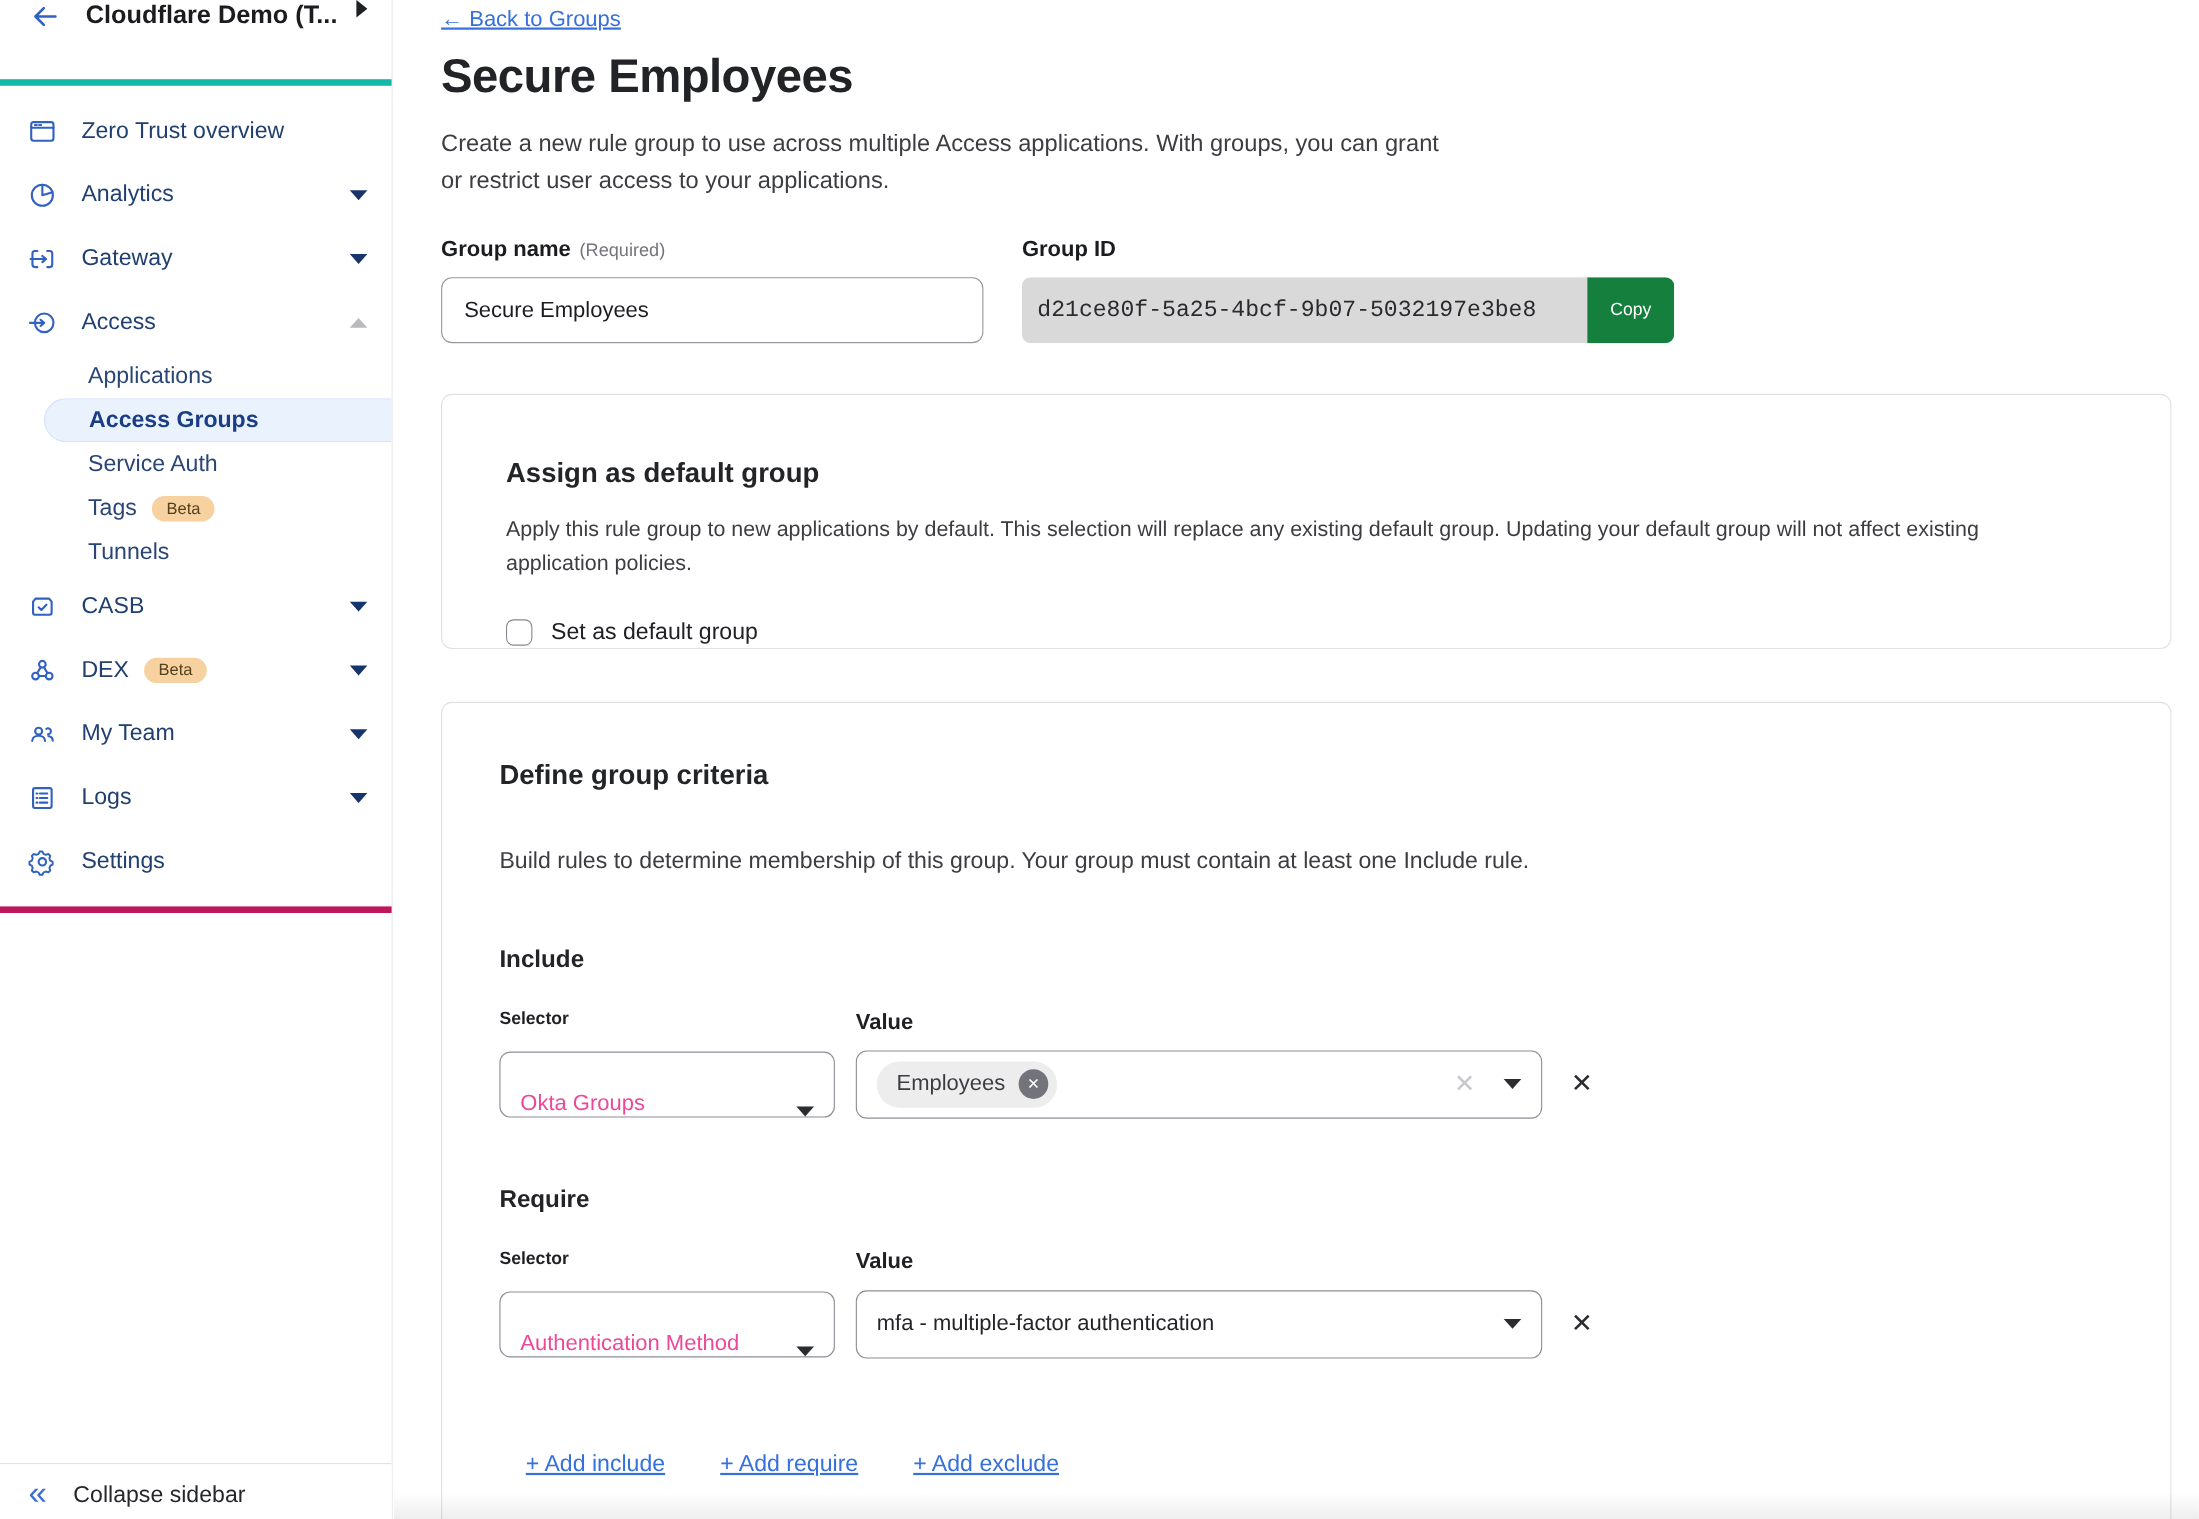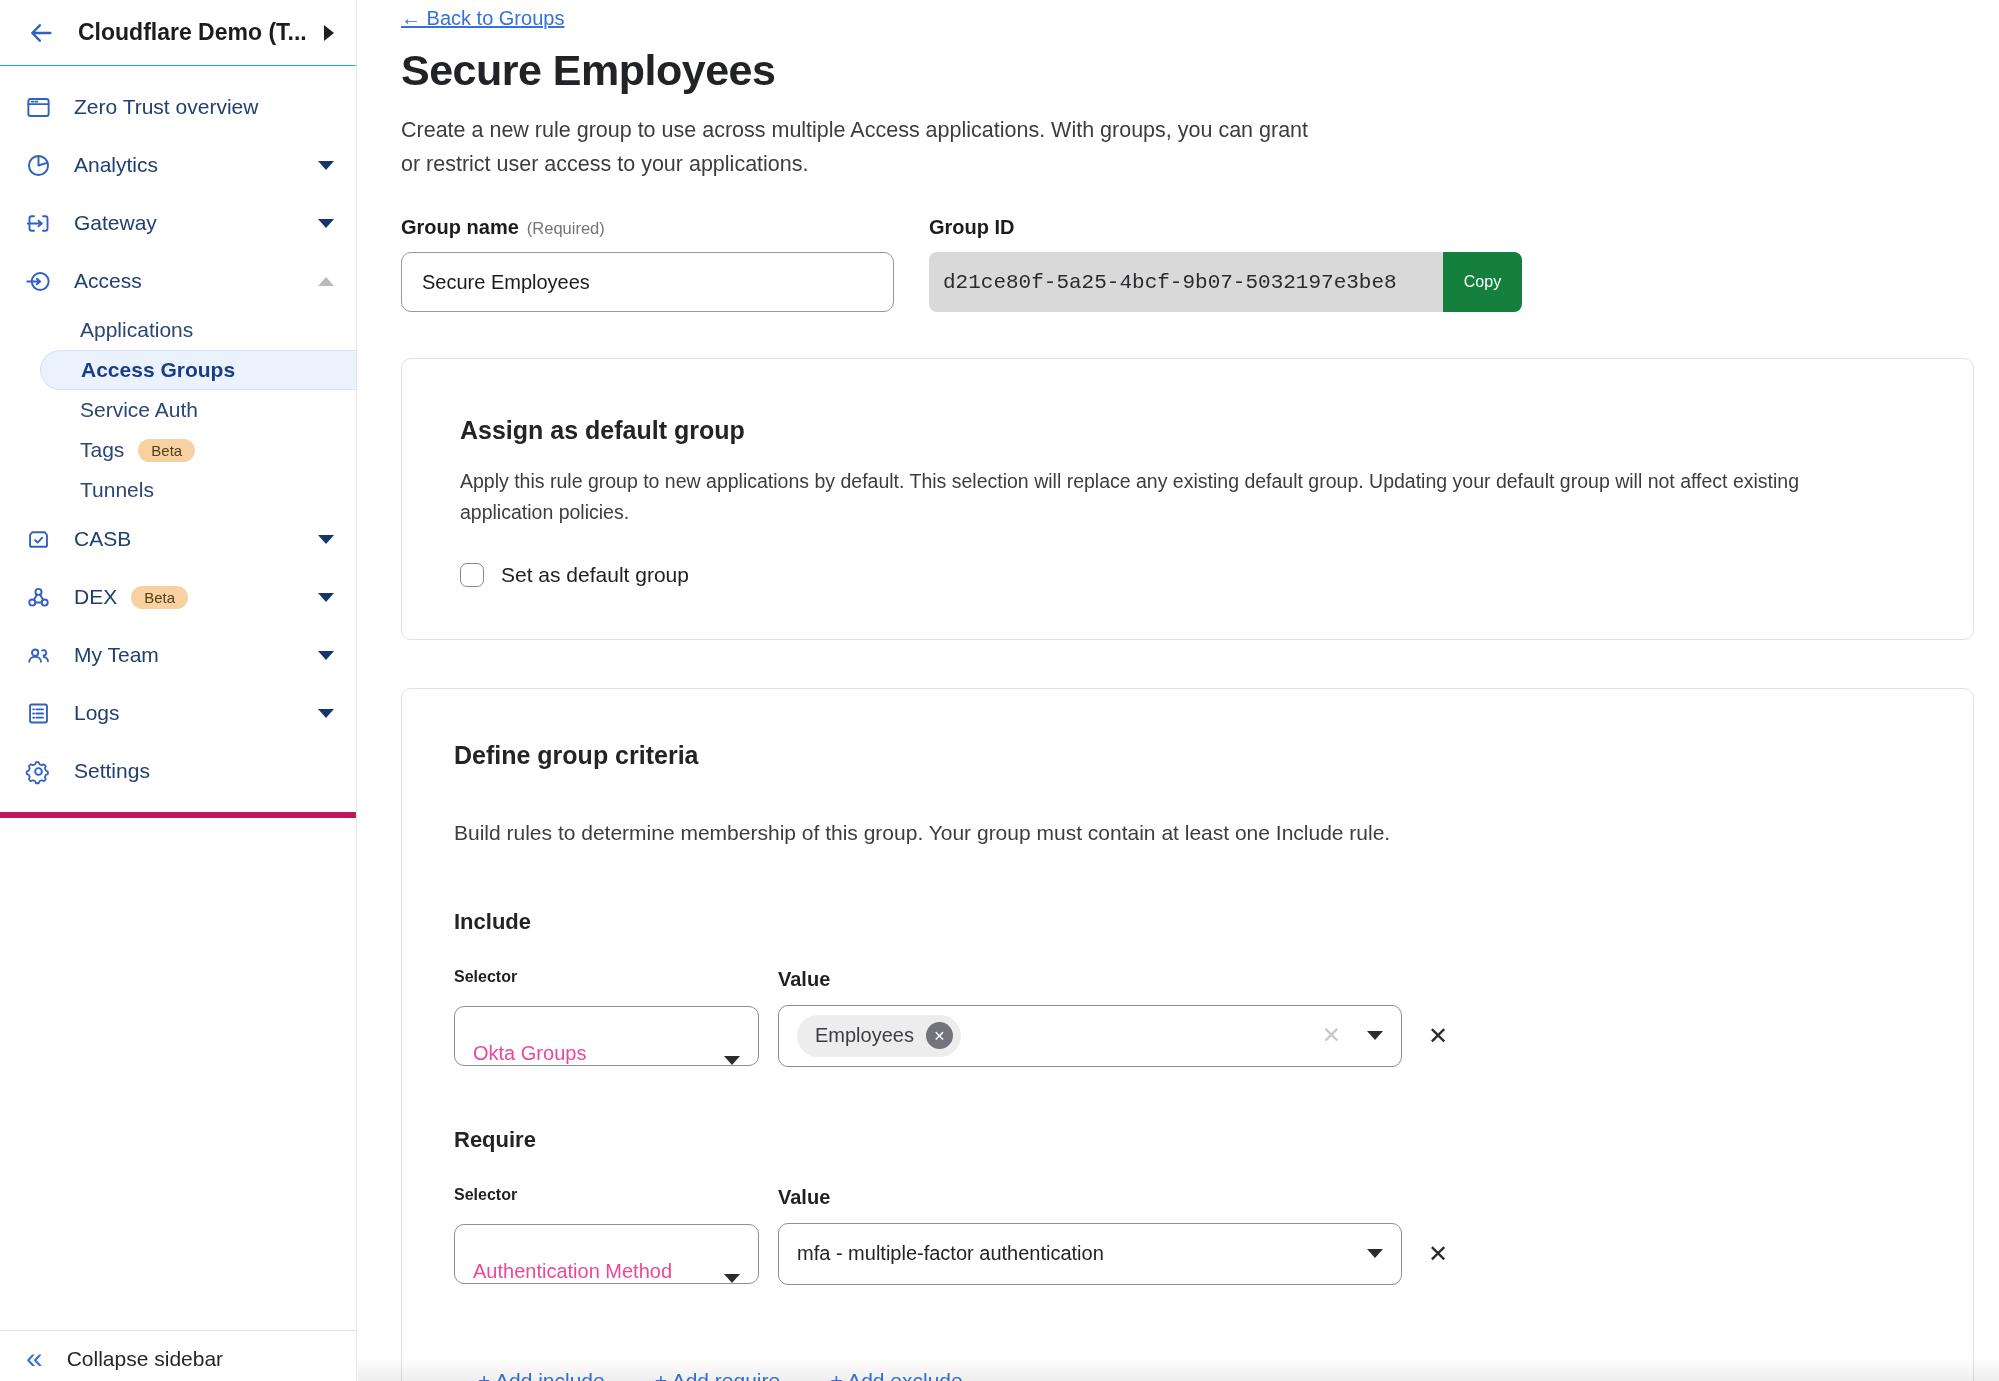--- a/index.html
+++ b/index.html
@@ -2,22 +2,22 @@
 <html><head>
 <meta charset="utf-8">
 <style>
   * { margin:0; padding:0; box-sizing:border-box; }
   html,body { width:1999px; height:1381px; overflow:hidden; background:#ffffff;
               font-family:"Liberation Sans","DejaVu Sans",sans-serif; color:#1f2023; }
 
   
   .sidebar { position:absolute; left:0; top:0; bottom:0; width:357px; background:#fff;
              border-right:1px solid #e7e7ea; }
-  .sb-header { height:66px; display:flex; align-items:center; padding:0 22px 0 26px;
-               border-bottom:1px solid #14b8a6; }
+  .sb-header { height:78px; display:flex; align-items:flex-start; padding:0 22px 0 26px;
+               border-bottom:6px solid #14b8a6; }
   .sb-back { width:30px; height:30px; display:flex; align-items:center; justify-content:center; cursor:pointer; }
   .sb-title { flex:1; margin-left:22px; font-size:23px; font-weight:bold; color:#1b1c1f; white-space:nowrap; overflow:hidden; }
   .caret-right { width:0; height:0; border-top:8px solid transparent; border-bottom:8px solid transparent;
                  border-left:10px solid #1f2023; }
   .sb-nav { padding:12px 0; border-bottom:6px solid #be185d; }
   .sb-item { height:58px; display:flex; align-items:center; padding:0 22px 0 24px; cursor:pointer; }
   .sb-item .ic { width:28px; height:28px; flex:0 0 28px; display:flex; align-items:center; justify-content:center; }
   .sb-item .lbl { margin-left:22px; font-size:21px; color:#21406f; flex:1; display:flex; align-items:center; }
   .caret-down { width:0; height:0; border-left:8px solid transparent; border-right:8px solid transparent;
                 border-top:9px solid #17356b; }
@@ -49,21 +49,21 @@
                 padding:0 20px; font-size:20px; color:#1b1c1f; font-family:inherit; background:#fff; }
   .id-col { margin-left:35px; }
   .id-row { margin-top:13px; display:flex; height:60px; border-radius:8px; overflow:hidden; }
   .id-code { width:514px; background:#d9d9d9; display:flex; align-items:center; padding:0 14px;
              font-family:"Liberation Mono","DejaVu Sans Mono",monospace; font-size:21px; color:#2a2b2e;
              white-space:nowrap; }
   .copy-btn { width:79px; background:#15803d; color:#fff; border:none; font-size:16px;
               font-family:inherit; cursor:pointer; }
 
   .card { width:1573px; border:1px solid #e1e1e4; border-radius:10px; background:#fff; }
-  .card-1 { margin-top:46px; height:282px; padding:57px 58px 0; }
+  .card-1 { margin-top:46px; height:232px; padding:57px 58px 0; }
   .card-2 { margin-top:48px; height:790px; padding:52px 52px 0; }
   .card h2 { font-size:25px; font-weight:bold; color:#232428; }
   .card-body { margin-top:21px; font-size:19.5px; line-height:30.5px; color:#3c3d42; }
   .check-row { margin-top:36px; display:flex; align-items:center; }
   .checkbox { width:24px; height:24px; border:1.5px solid #87888f; border-radius:7px; background:#fff; cursor:pointer; }
   .check-row .lbl { margin-left:17px; font-size:21px; color:#202125; }
 
   .card-2 .card-body { margin-top:48px; font-size:21px; }
   .rule-heading { margin-top:60px; font-size:22px; font-weight:bold; color:#232428; }
   .rule-labels { margin-top:33px; display:flex; }

